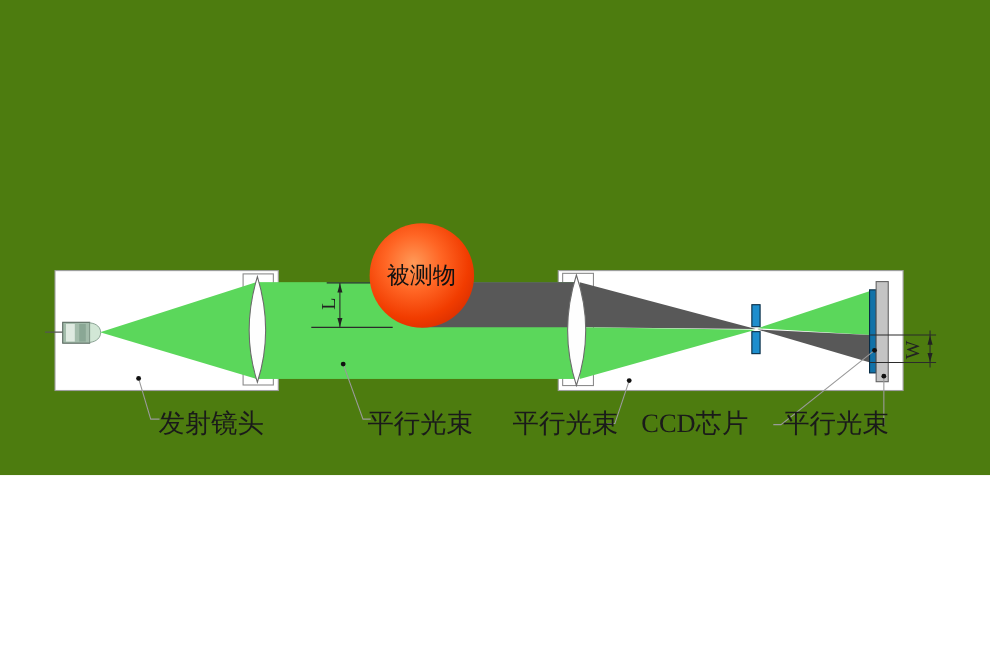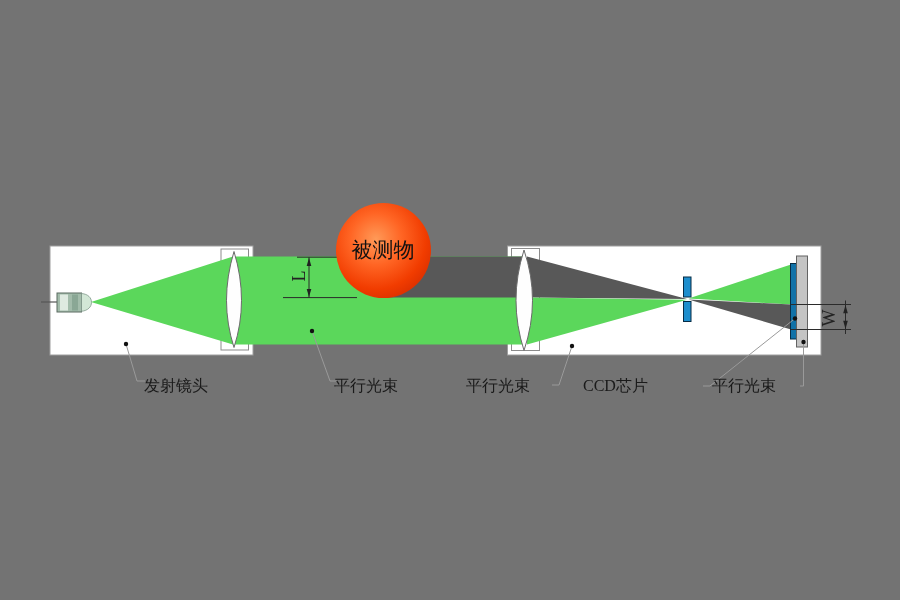--- a/index.html
+++ b/index.html
@@ -1,21 +1,21 @@
 <!DOCTYPE html>
 <html><head>
 <meta charset="utf-8">
 <style>
   html,body{margin:0;padding:0;background:#fff;}
-  #stage{position:relative;width:900px;height:600px;background:#737373;overflow:hidden;
+  #stage{position:relative;width:900px;height:432px;background:#4d7c0f;overflow:hidden;
          font-family:"Liberation Serif","DejaVu Serif",serif;text-decoration:underline;}
   #geom{position:absolute;left:0;top:0;}
   .ball{position:absolute;left:335.5px;top:202.5px;width:95px;height:95px;border-radius:50%;
         background:radial-gradient(circle at 42% 38%, #ff9a58 0%, #ff6524 32%, #f13c00 62%, #d42b00 85%, #bd2400 100%);}
-  .lbl{position:absolute;color:#1a1a1a;font-size:16px;line-height:24px;white-space:nowrap;}
+  .lbl{position:absolute;color:#1a1a1a;font-size:24px;line-height:24px;white-space:nowrap;}
   .obj-lbl{position:absolute;left:332px;top:239px;width:102px;text-align:center;
            color:#111;font-size:21px;line-height:22px;}
   .dimletter{position:absolute;width:20px;height:20px;text-align:center;color:#222;
              font-size:18px;line-height:20px;transform:rotate(-90deg);}
 </style>
 </head>
 <body>
 
 <div id="stage">
 

